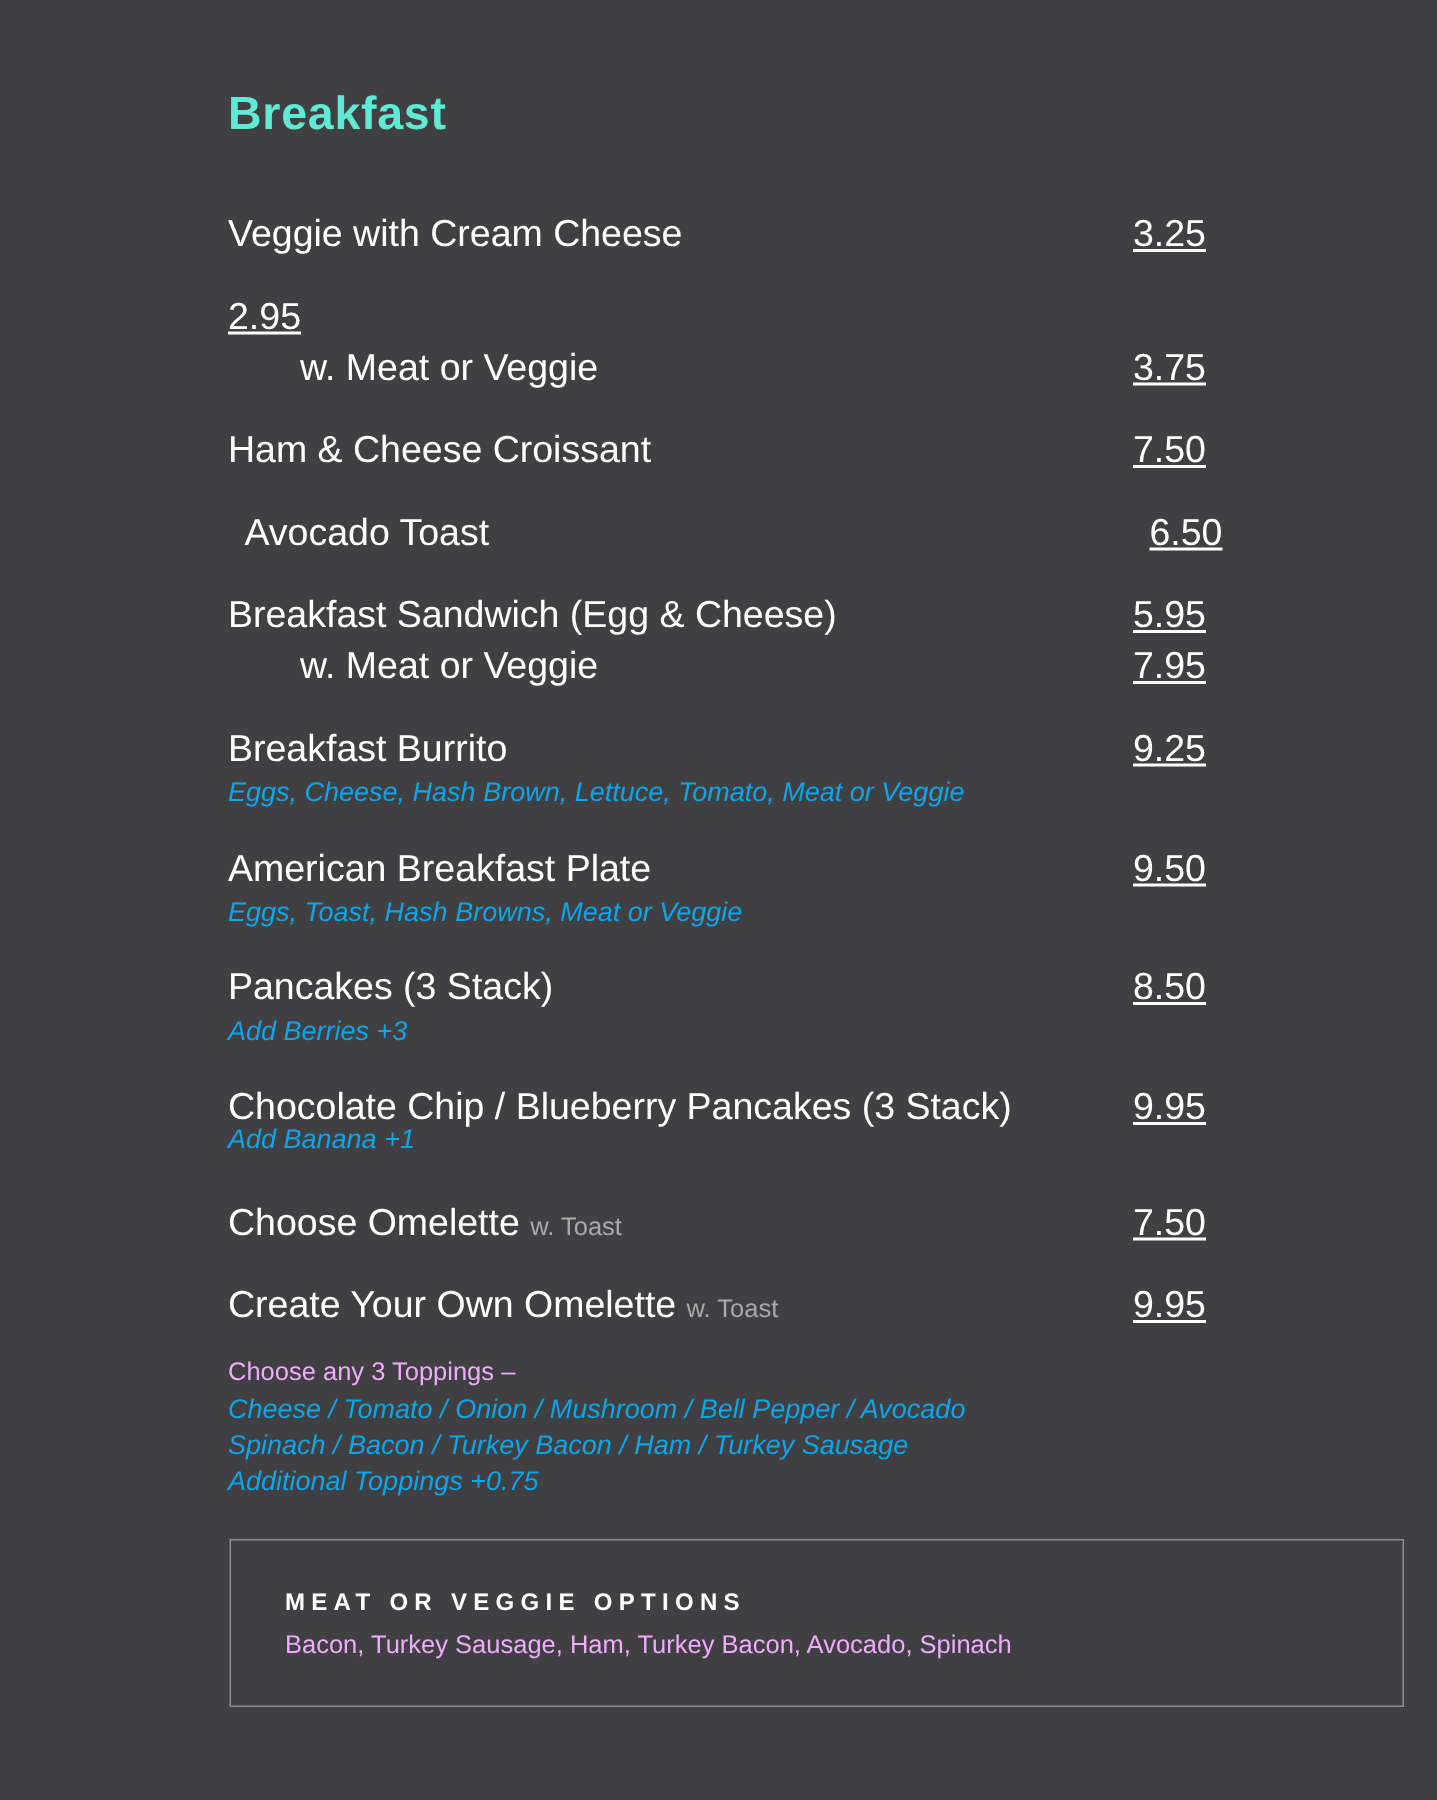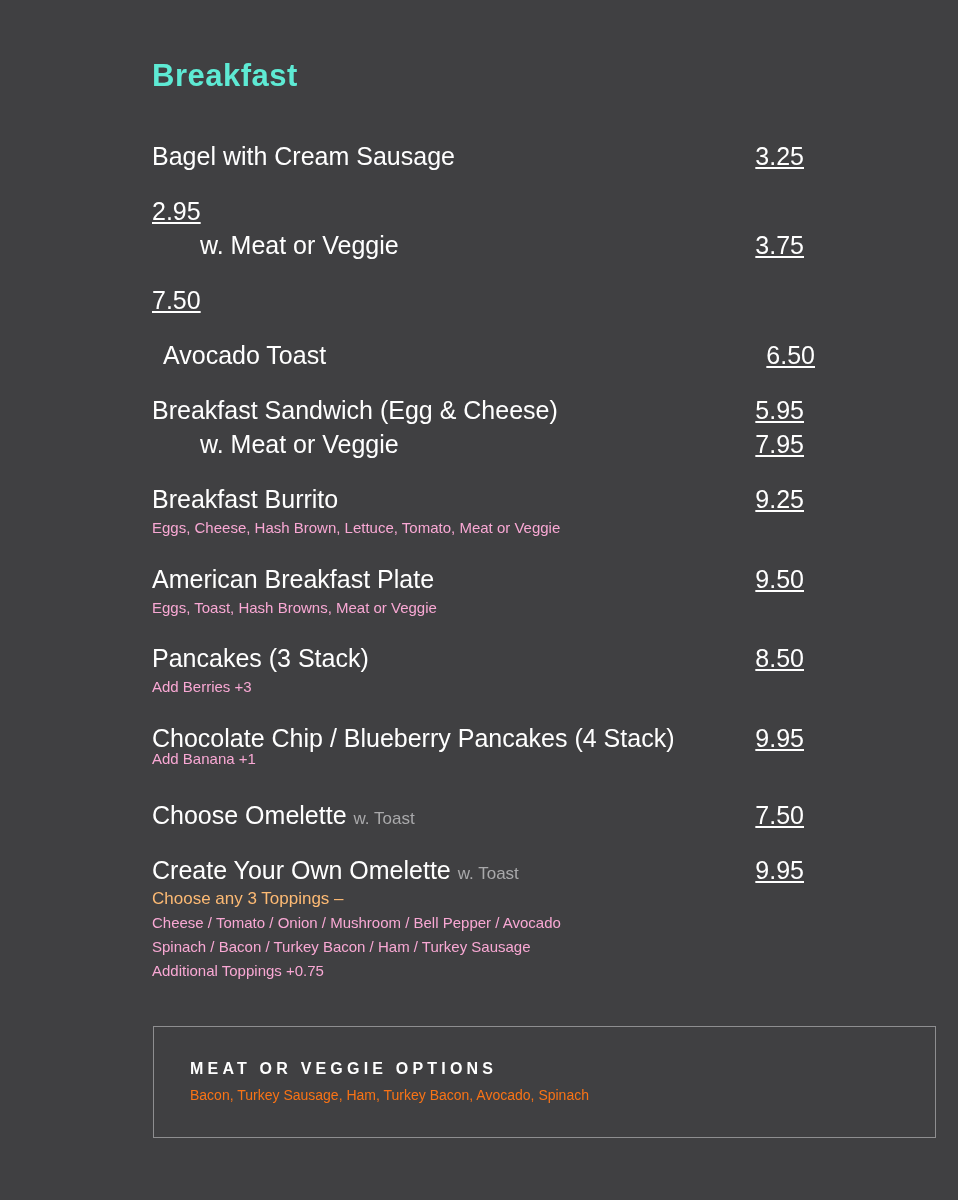--- a/index.html
+++ b/index.html
@@ -15,61 +15,62 @@
     position: absolute; left: 152px; top: 52px;
     font-size: 31px; font-weight: bold; color: #5eead4;
     letter-spacing: 0.5px; line-height: 48px; margin: 0;
   }
   .item { position: absolute; left: 152px; width: 652px; }
   .row { display: flex; justify-content: space-between; align-items: baseline; height: 34px; }
   .name { font-size: 25px; line-height: 34px; color: #ffffff; white-space: nowrap; }
   .price { font-size: 25px; line-height: 34px; color: #ffffff; text-align: right; text-decoration: underline; }
   .sub { padding-left: 48px; }
   .inline-note { font-size: 17px; color: #a9a9ab; margin-top: 48px; }
-  .desc { font-size: 15px; line-height: 24px; color: #f9a8d4; white-space: nowrap; }
+  .desc { font-size: 18px; line-height: 24px; color: #0ea5e9; white-space: nowrap; font-style: italic; }
   .desc.tight { margin-top: -8px; }
-  .choose { font-size: 17px; line-height: 24px; color: #fdba74; margin-top: 0; }
+  .choose { font-size: 17px; line-height: 24px; color: #f0abfc; margin-top: 16px; }
   .box {
     position: absolute; left: 153px; top: 1026px;
     width: 783px; height: 112px;
     border: 1.5px solid #8e8e90; box-sizing: border-box;
   }
   .box-title {
     position: absolute; left: 36px; top: 33px;
     font-size: 16px; font-weight: bold; letter-spacing: 4.2px; color: #ffffff;
   }
   .box-text {
     position: absolute; left: 36px; top: 60px;
-    font-size: 14px; color: #f97316; white-space: nowrap;
+    font-size: 17px; color: #f0abfc; white-space: nowrap;
   }
 </style>
 </head>
 <body>
 
 <h1 class="title">Breakfast</h1>
 
 <div class="item" style="top:139px;">
   <div class="row">
-    <span class="name">Bagel with Cream Sausage</span>
+    <span class="name">Veggie with Cream Cheese</span>
     <span class="price">3.25</span>
   </div>
 </div>
 
 <div class="item" style="top:194px;">
   <div class="row">
     <span class="price">2.95</span>
   </div>
   <div class="row">
     <span class="name sub">w. Meat or Veggie</span>
     <span class="price">3.75</span>
   </div>
 </div>
 
 <div class="item" style="top:283px;">
   <div class="row">
+    <span class="name">Ham &amp; Cheese Croissant</span>
     <span class="price">7.50</span>
   </div>
 </div>
 
 <div class="item" style="top:338px;margin-left:11px;">
   <div class="row">
     <span class="name">Avocado Toast</span>
     <span class="price">6.50</span>
   </div>
 </div>
@@ -104,21 +105,21 @@
 <div class="item" style="top:641px;">
   <div class="row">
     <span class="name">Pancakes (3 Stack)</span>
     <span class="price">8.50</span>
   </div>
   <div class="desc">Add Berries +3</div>
 </div>
 
 <div class="item" style="top:721px;">
   <div class="row">
-    <span class="name">Chocolate Chip / Blueberry Pancakes (4 Stack)</span>
+    <span class="name">Chocolate Chip / Blueberry Pancakes (3 Stack)</span>
     <span class="price">9.95</span>
   </div>
   <div class="desc tight">Add Banana +1</div>
 </div>
 
 <div class="item" style="top:798px;">
   <div class="row">
     <span class="name">
       <span>Choose Omelette</span>
       <span class="inline-note">w. Toast</span>

